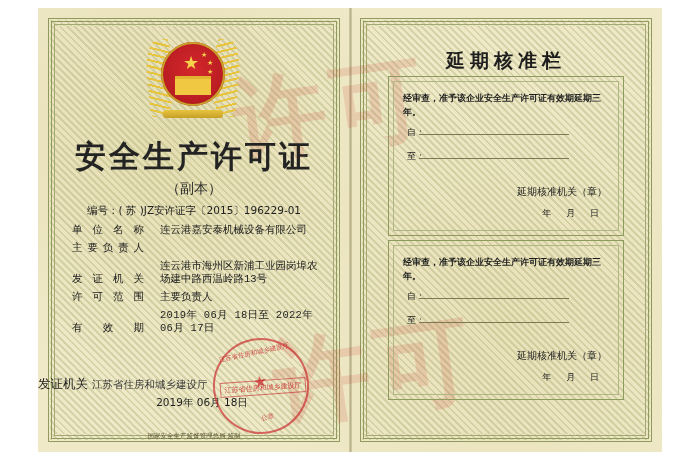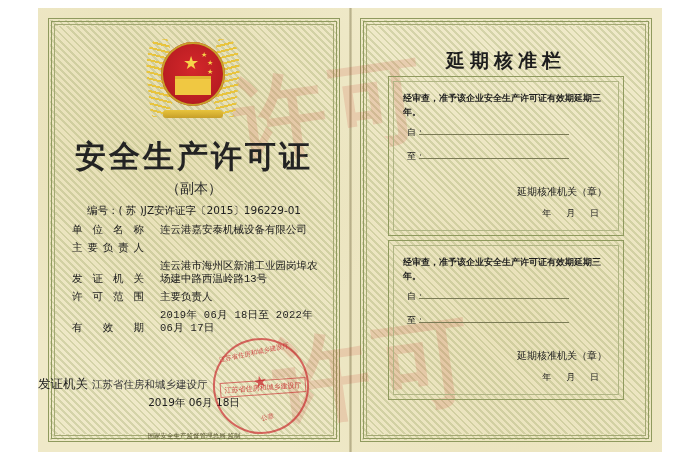--- a/index.html
+++ b/index.html
@@ -201,20 +201,21 @@
     color: #3a3a3a;
   }
   .issue-date {
     position: absolute;
     left: 0;
     top: 388px;
     width: 312px;
     text-align: center;
     font-size: 10.5px;
     color: #1d1d1d;
+    padding-left: 8px;
   }
   .footnote {
     position: absolute;
     left: 0;
     top: 424px;
     width: 312px;
     text-align: center;
     font-size: 6.5px;
     color: #55522f;
   }

